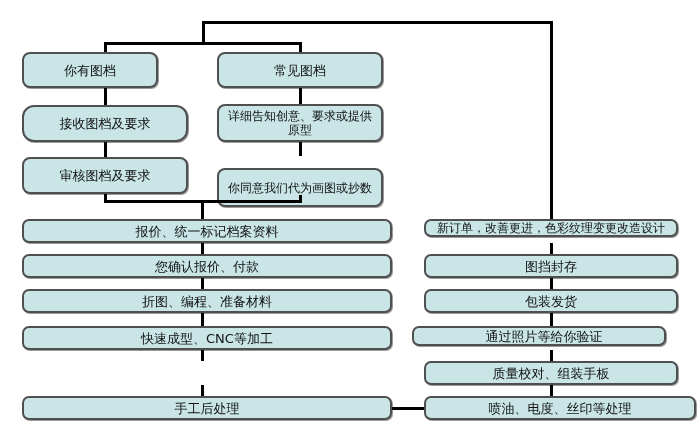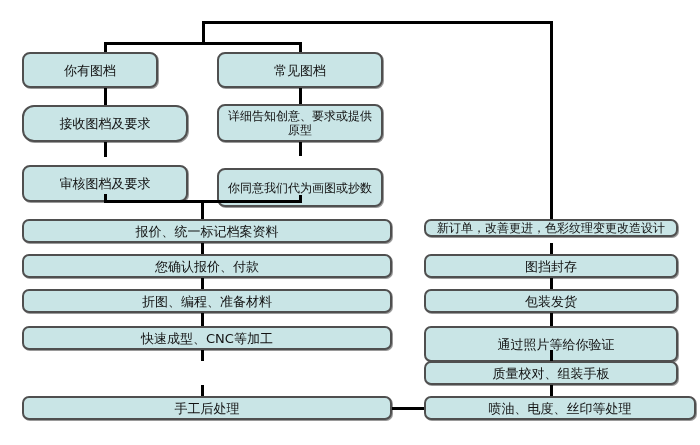--- a/index.html
+++ b/index.html
@@ -44,21 +44,21 @@
 
   <div class="con" style="left:202px; top:21px; width:351px; height:3px;"></div>
   <div class="con" style="left:202px; top:21px; width:3px; height:24px;"></div>
   <div class="con" style="left:104px; top:42px; width:198px; height:3px;"></div>
   <div class="con" style="left:104px; top:42px; width:3px; height:10px;"></div>
   <div class="con" style="left:299px; top:42px; width:3px; height:10px;"></div>
   <div class="con" style="left:550px; top:21px; width:3px; height:198px;"></div>
 
   <div class="box" style="left:22px; top:52px; width:136px; height:36px;">你有图档</div>
   <div class="box" style="left:22px; top:105px; width:166px; height:37px;border-radius:12px;">接收图档及要求</div>
-  <div class="box" style="left:22px; top:157px; width:166px; height:37px;margin-top:8px;">审核图档及要求</div>
+  <div class="box" style="left:22px; top:157px; width:166px; height:37px;">审核图档及要求</div>
 
   <div class="box" style="left:217px; top:52px; width:166px; height:36px;">常见图档</div>
   <div class="box small" style="left:217px; top:104px; width:166px; height:38px;">详细告知创意、要求或提供原型</div>
   <div class="box small" style="left:217px; top:156px; width:166px; height:39px;margin-top:12px;">你同意我们代为画图或抄数</div>
 
   <div class="con" style="left:104px; top:88px; width:3px; height:17px;"></div>
   <div class="con" style="left:104px; top:142px; width:3px; height:15px;"></div>
   <div class="con" style="left:104px; top:194px; width:3px; height:9px;"></div>
 
   <div class="con" style="left:299px; top:88px; width:3px; height:16px;"></div>
@@ -76,21 +76,21 @@
 
   <div class="con" style="left:201px; top:243px; width:3px; height:11px;"></div>
   <div class="con" style="left:201px; top:278px; width:3px; height:11px;"></div>
   <div class="con" style="left:201px; top:313px; width:3px; height:13px;"></div>
   <div class="con" style="left:201px; top:350px; width:3px; height:11px;"></div>
   <div class="con" style="left:201px; top:385px; width:3px; height:11px;"></div>
 
   <div class="box small" style="left:424px; top:219px; width:254px; height:18px; border-radius:7px;">新订单，改善更进，色彩纹理变更改造设计</div>
   <div class="box" style="left:424px; top:254px; width:254px; height:24px; border-radius:7px;">图挡封存</div>
   <div class="box" style="left:424px; top:289px; width:254px; height:24px; border-radius:7px;">包装发货</div>
-  <div class="box" style="left:424px; top:326px; width:254px; height:36px; border-radius:7px;padding-left:14px;">通过照片等给你验证</div>
+  <div class="box" style="left:412px; top:326px; width:254px; height:20px; border-radius:7px;padding-left:14px;">通过照片等给你验证</div>
   <div class="box" style="left:424px; top:361px; width:254px; height:24px; border-radius:7px;">质量校对、组装手板</div>
   <div class="box" style="left:424px; top:396px; width:272px; height:24px; border-radius:7px;">喷油、电度、丝印等处理</div>
 
   <div class="con" style="left:550px; top:243px; width:3px; height:11px;"></div>
   <div class="con" style="left:550px; top:278px; width:3px; height:11px;"></div>
   <div class="con" style="left:550px; top:313px; width:3px; height:13px;"></div>
   <div class="con" style="left:550px; top:350px; width:3px; height:11px;"></div>
   <div class="con" style="left:550px; top:385px; width:3px; height:11px;"></div>
 
   <div class="con" style="left:392px; top:407px; width:32px; height:3px;"></div>

